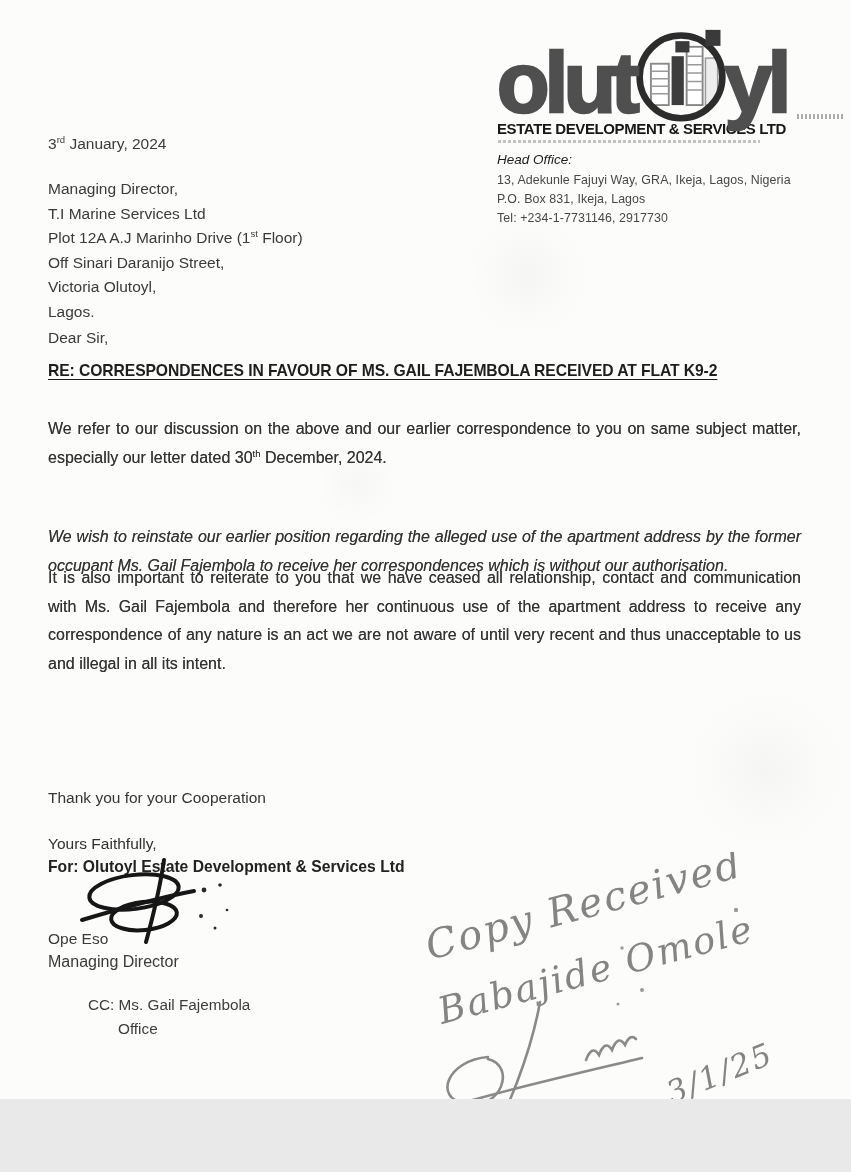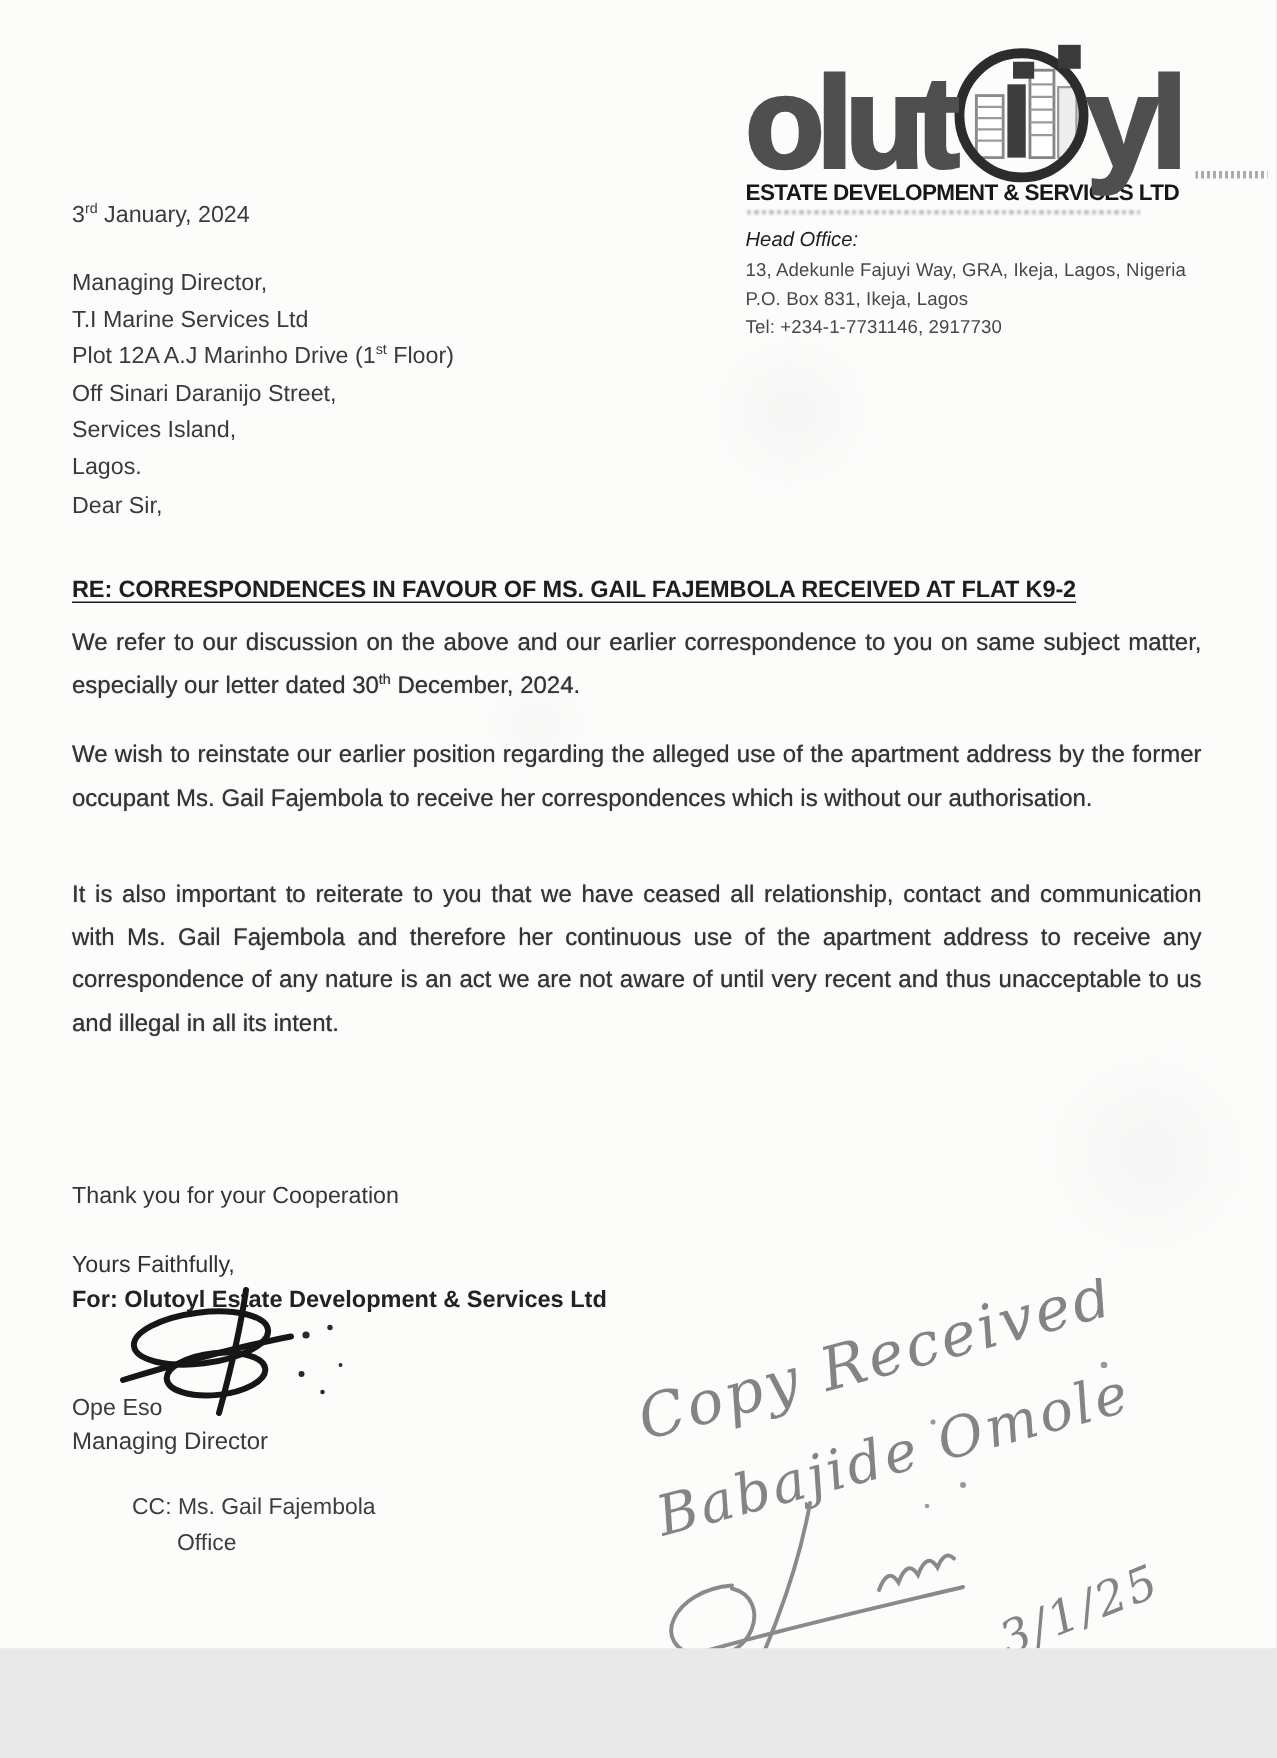--- a/index.html
+++ b/index.html
@@ -37,27 +37,27 @@
   .head-office{font-style:italic;font-weight:400;font-size:13.5px;color:#1d1d1d;margin-bottom:4px;}
   .addr{font-size:12.4px;color:#474747;line-height:19px;letter-spacing:0.1px;}
 
   
   .abs{position:absolute;}
   .date-line{left:48px;top:135px;font-size:15.5px;color:#3c3c3c;}
   .recipient{left:48px;top:177px;font-size:15.5px;line-height:24.5px;color:#3a3a3a;}
   .dear{left:48px;top:329px;font-size:15.5px;color:#3a3a3a;}
   .subject{
     left:48px;top:362px;font-size:15.7px;font-weight:700;color:#1e1e1e;
-    text-decoration:underline;text-underline-offset:3px;letter-spacing:-0.1px;white-space:nowrap;margin-top:23px;
+    text-decoration:underline;text-underline-offset:3px;letter-spacing:-0.1px;white-space:nowrap;
   }
   .par{
     left:48px;width:753px;font-size:16px;line-height:28.5px;text-align:justify;
     color:#333;text-shadow:0 0 0.6px rgba(45,45,45,0.75);
   }
-  .p1{top:399px;} .p2{top:474px;} .p3{top:567px;} .p4{top:697px;}
+  .p1{top:399px;} .p2{top:507px;font-style:italic;} .p3{top:548px;} .p4{top:697px;}
   .thanks{left:48px;top:789px;font-size:15.5px;color:#353535;}
   .valediction{left:48px;top:835px;font-size:15.5px;color:#303030;}
   .for-line{left:48px;top:858px;font-size:15.7px;font-weight:700;color:#222;}
   .sig-name{left:48px;top:930px;font-size:15.5px;color:#3a3a3a;}
   .sig-title{left:48px;top:953px;font-size:16px;color:#3a3a3a;}
   .cc1{left:88px;top:996px;font-size:15.3px;color:#3d3d3d;}
   .cc2{left:118px;top:1020px;font-size:15.3px;color:#3d3d3d;}
 
   .sig-svg{left:52px;top:858px;}
   .hand-svg{left:390px;top:852px;}
@@ -112,21 +112,21 @@
     <div class="addr">Tel: +234-1-7731146, 2917730</div>
   </header>
 
   <div class="abs date-line"><span>3</span><sup>rd</sup><span> January, 2024</span></div>
 
   <div class="abs recipient">
     <div>Managing Director,</div>
     <div>T.I Marine Services Ltd</div>
     <div><span>Plot 12A A.J Marinho Drive (1</span><sup>st</sup><span> Floor)</span></div>
     <div>Off Sinari Daranijo Street,</div>
-    <div>Services Island,</div>
+    <div>Victoria Olutoyl,</div>
     <div>Lagos.</div>
   </div>
 
   <div class="abs dear">Dear Sir,</div>
 
   <div class="abs subject">RE: CORRESPONDENCES IN FAVOUR OF MS. GAIL FAJEMBOLA RECEIVED AT FLAT K9-2</div>
 
   <p class="abs par p1"><span>We refer to our discussion on the above and our earlier correspondence to you on same subject matter, especially our letter dated 30</span><sup>th</sup><span> December, 2024.</span></p>
   <p class="abs par p2">We wish to reinstate our earlier position regarding the alleged use of the apartment address by the former occupant Ms. Gail Fajembola to receive her correspondences which is without our authorisation.</p>
   <p class="abs par p3">It is also important to reiterate to you that we have ceased all relationship, contact and communication with Ms. Gail Fajembola and therefore her continuous use of the apartment address to receive any correspondence of any nature is an act we are not aware of until very recent and thus unacceptable to us and illegal in all its intent.</p>

